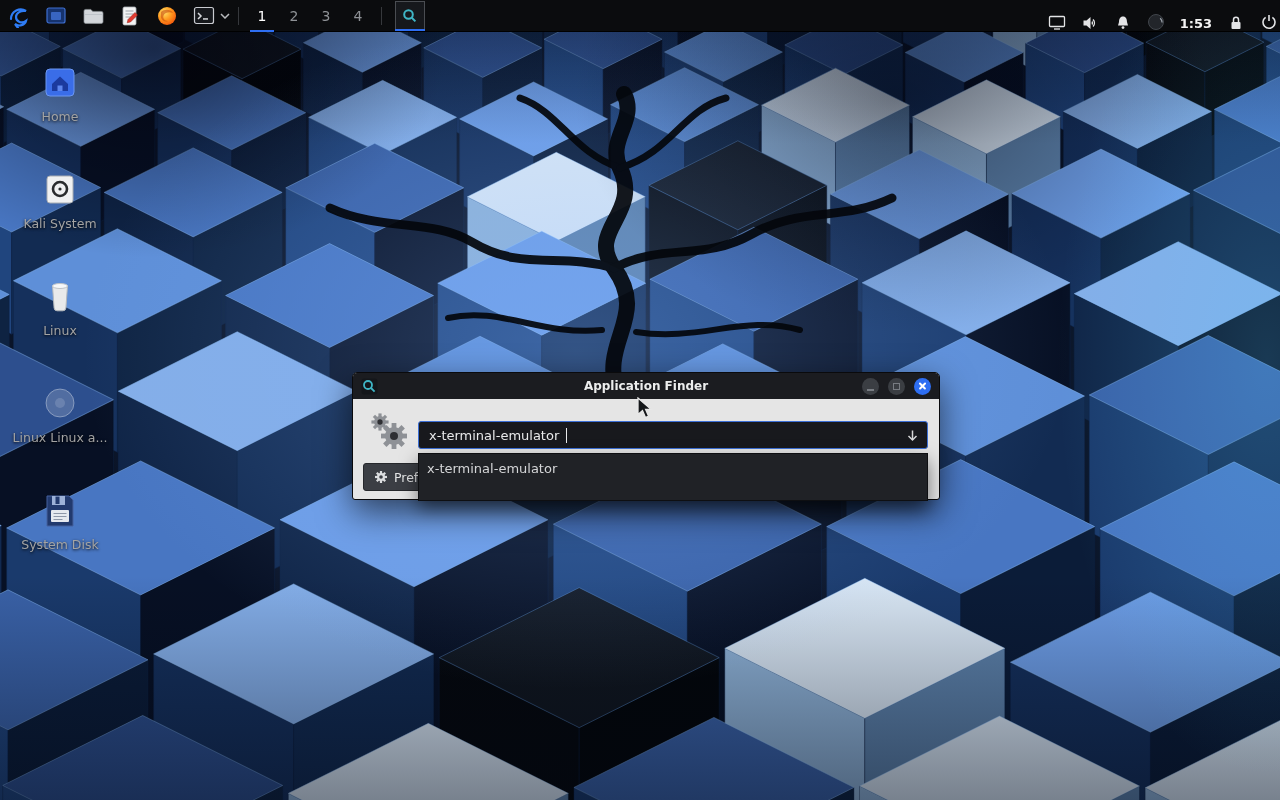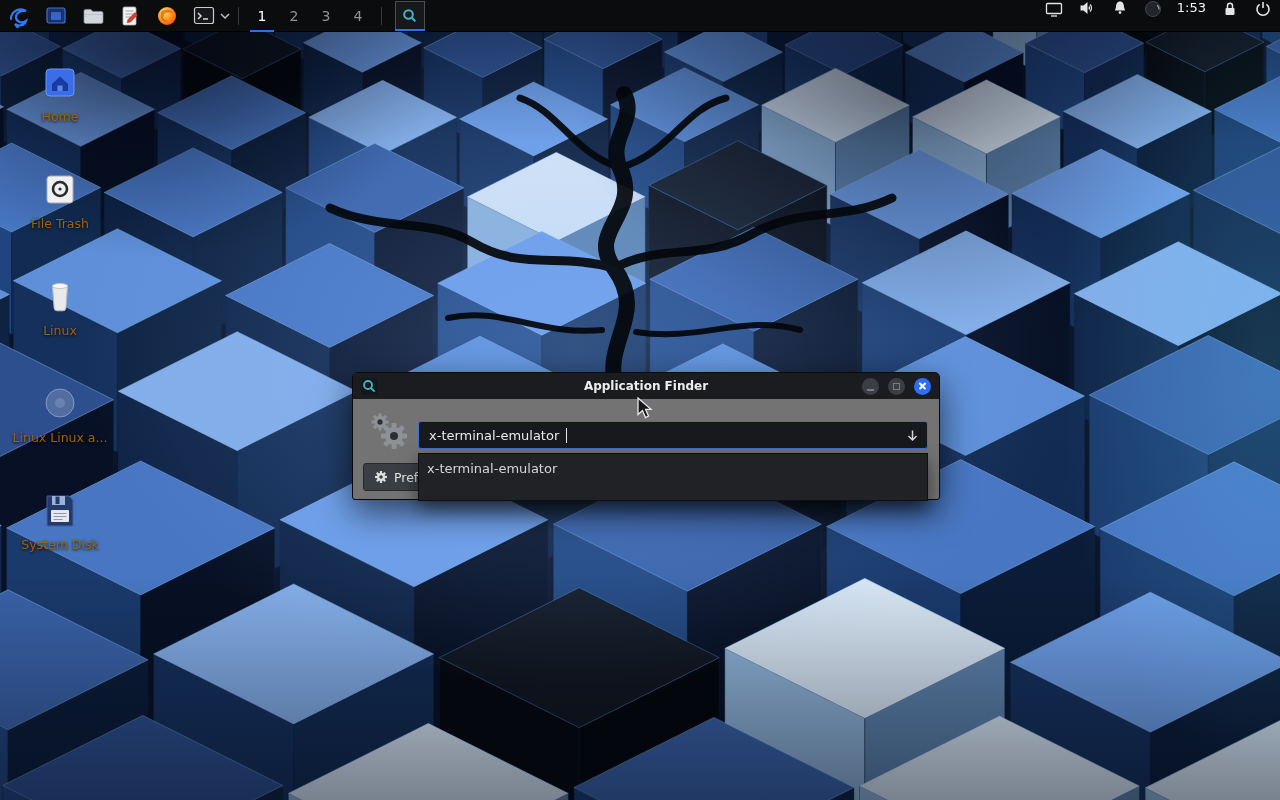--- a/index.html
+++ b/index.html
@@ -33,29 +33,29 @@
   .term-group{display:flex;align-items:center;margin-left:7px;}
   .chevron{width:12px;height:32px;display:flex;align-items:center;justify-content:center;}
   .sep{width:1px;height:18px;background:#36383c;margin:0 7px;flex:none;}
   .ws-btn{width:32px;height:32px;display:flex;align-items:center;justify-content:center;
     color:#8f9296;position:relative;font-size:14px;flex:none;}
   .ws-btn.active{color:#ffffff;}
   .ws-btn.active::after{content:"";position:absolute;left:4px;right:4px;bottom:0;height:2px;background:#2e6ef2;}
   .task-item{width:30px;height:30px;margin-left:6px;border:1px solid #4a4d52;background:#16181c;
     display:flex;align-items:center;justify-content:center;position:relative;box-sizing:border-box;flex:none;}
   .task-item::after{content:"";position:absolute;left:-1px;right:-1px;bottom:-1px;height:2px;background:#2e6ef2;}
-  .panel-right{margin-left:auto;display:flex;align-items:flex-start;gap:15px;padding-right:8px;height:100%;}
+  .panel-right{margin-left:auto;display:flex;align-items:flex-end;gap:15px;padding-right:2px;height:100%;font-weight:bold;}
   .tray-ic{display:flex;align-items:center;justify-content:center;}
   .clock{font-size:13px;color:#f4f4f4;}
   
-  .dicon{position:absolute;left:12px;width:96px;text-align:center;color:#a16207;
+  .dicon{position:absolute;left:12px;width:96px;text-align:center;color:#a3a3a3;
     font-size:12.5px;text-shadow:0 1px 3px rgba(0,0,0,0.95);z-index:10;}
   .dicon .art{height:46px;display:flex;align-items:flex-end;justify-content:center;margin-bottom:7px;}
   
-  .appfinder{position:absolute;left:352px;top:372px;width:588px;height:128px;background:#737373;
+  .appfinder{position:absolute;left:352px;top:372px;width:588px;height:128px;background:#e5e5e5;
     border:1px solid #0a0a0c;border-radius:5px 5px 3px 3px;
     box-shadow:0 12px 34px rgba(0,0,0,0.6);z-index:60;box-sizing:border-box;}
   .titlebar{height:26px;background:#1b1c20;border-radius:4px 4px 0 0;display:flex;
     align-items:center;padding:0 8px;position:relative;}
   .tb-title{position:absolute;left:0;right:0;text-align:center;font-weight:bold;
     font-size:12px;color:#eceded;pointer-events:none;}
   .win-btns{margin-left:auto;display:flex;gap:9px;z-index:1;}
   .wbtn{width:17px;height:17px;border-radius:50%;background:#3b3e43;position:relative;}
   .wbtn.min::after{content:"";position:absolute;left:5px;right:5px;bottom:4px;height:1.5px;background:#787c82;}
   .wbtn.max::after{content:"";position:absolute;left:5px;right:5px;top:5px;bottom:5px;
@@ -473,21 +473,21 @@
 </div>
 
 <div class="dicon" style="top:163px">
   <div class="art">
     <svg width="42" height="36" viewBox="0 0 42 36">
       <rect x="8" y="3" width="26" height="27" rx="3" fill="#f0f1f2" stroke="#a9adb2" stroke-width="1"></rect>
       <circle cx="21" cy="16" r="7" stroke="#2a2c2e" stroke-width="2.6" fill="none"></circle>
       <circle cx="21" cy="16" r="1.6" fill="#2a2c2e"></circle>
     </svg>
   </div>
-  <div>File Trash</div>
+  <div>Kali System</div>
 </div>
 
 <div class="dicon" style="top:270px">
   <div class="art">
     <svg width="42" height="38" viewBox="0 0 42 38">
       <path d="M13.5 8 h15 l-1.6 22 a3 3 0 0 1 -3 2.8 h-5.8 a3 3 0 0 1 -3-2.8 Z" fill="#e9eaeb" stroke="#b4b8bc" stroke-width="1"></path>
       <ellipse cx="21" cy="8" rx="7.6" ry="2.5" fill="#f7f8f9" stroke="#c0c4c8" stroke-width="1"></ellipse>
     </svg>
   </div>
   <div>Linux</div>

